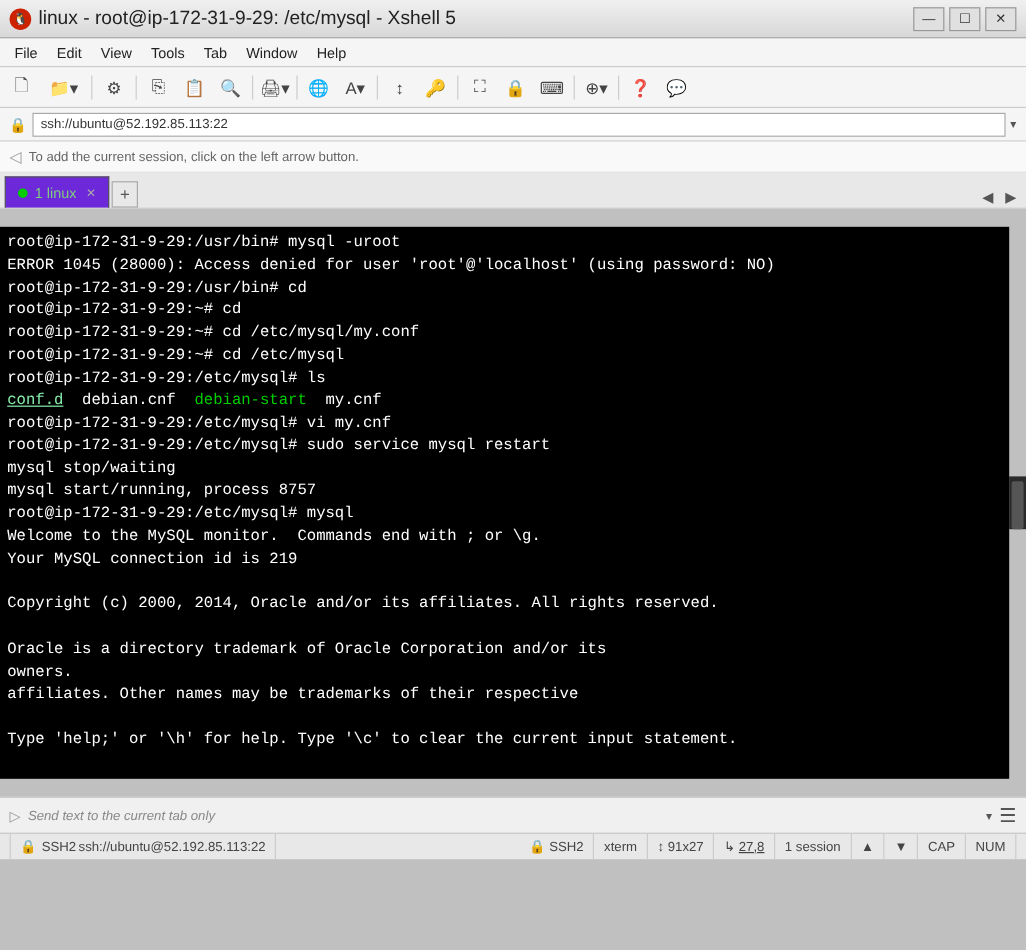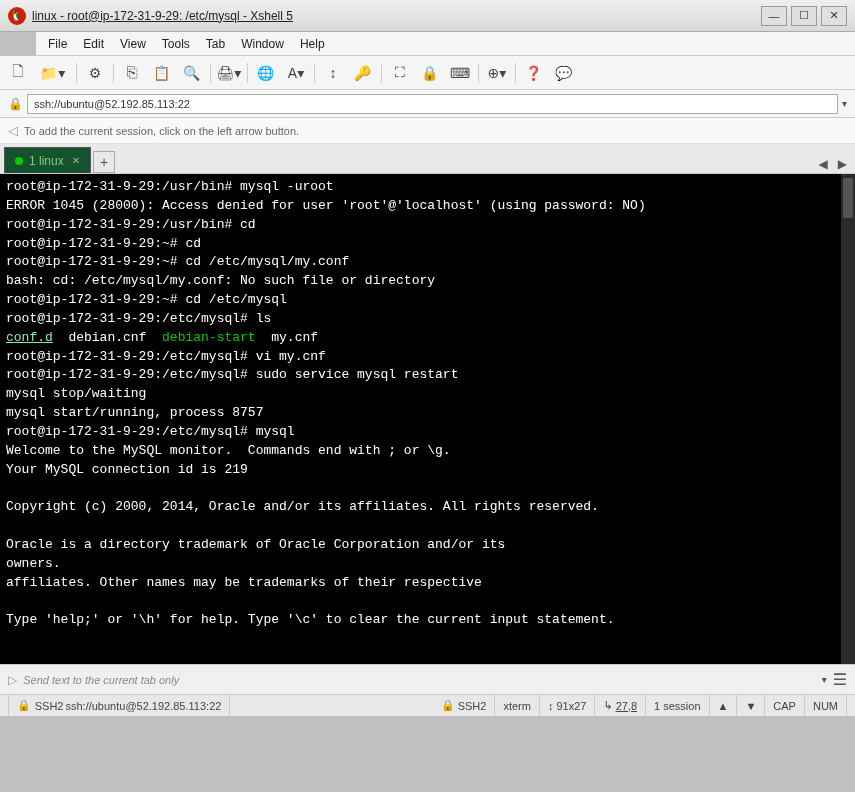--- a/index.html
+++ b/index.html
@@ -15,42 +15,41 @@
       border-bottom: 1px solid #aaa;
       user-select: none;
     }
     .title-bar-icon {
       width: 18px; height: 18px; margin-right: 6px;
       background: #cc2200; border-radius: 50%;
       display: flex; align-items: center; justify-content: center;
       font-size: 10px; color: white; font-weight: bold;
     }
     .title-bar-text {
-      flex: 1; font-size: 12px; color: #222; text-decoration: underline;
+      flex: 1; font-size: 16px; color: #222;
     }
     .title-bar-buttons {
       display: flex; gap: 4px;
     }
     .title-btn {
       width: 26px; height: 20px; background: #e0e0e0;
       border: 1px solid #999; cursor: pointer;
       display: flex; align-items: center; justify-content: center;
       font-size: 11px; color: #333;
     }
     .title-btn.close { background: #e0e0e0; }
 
     
     .menu-bar {
       background: #f5f5f5;
       height: 24px;
       display: flex;
       align-items: center;
       padding: 0 4px;
       border-bottom: 1px solid #ccc;
-      margin-left: 36px;
     }
     .menu-item {
       padding: 2px 8px;
       font-size: 12px;
       color: #222;
       cursor: pointer;
     }
 
     
     .toolbar {
@@ -108,21 +107,21 @@
       background: #e8e8e8;
       height: 30px;
       display: flex;
       align-items: flex-end;
       padding: 0 4px;
       border-bottom: 1px solid #ccc;
       position: relative;
     }
     .tab {
       display: flex; align-items: center;
-      background: #14532d;
+      background: #6d28d9;
       border: 1px solid #555;
       border-bottom: none;
       padding: 4px 10px;
       height: 26px;
       color: #7fcd7f;
       font-size: 12px;
       cursor: pointer;
       gap: 6px;
       margin-right: 2px;
     }
@@ -148,20 +147,21 @@
     .t-green { color: #00cc00; }
     .t-white { color: #ffffff; }
     .t-cyan { color: #86efac; text-decoration: underline; }
     @keyframes blink { 0%,100%{opacity:1} 50%{opacity:0} }
 
     
     .terminal-wrapper {
       display: flex;
       flex: 1;
       overflow: hidden;
+      align-items: center;
     }
     .scrollbar-track {
       width: 14px;
       background: #2a2a2a;
       display: flex;
       flex-direction: column;
       align-items: center;
     }
     .scrollbar-thumb {
       width: 10px; height: 40px;
@@ -283,21 +283,20 @@
 </div>
 
 <div class="terminal-wrapper" style="height: 490px;">
   <div class="terminal" style="flex:1; overflow:hidden;">
 
     <div class="terminal-line"><span class="t-white">root@ip-172-31-9-29:/usr/bin# mysql -uroot</span></div>
     <div class="terminal-line"><span class="t-white">ERROR 1045 (28000): Access denied for user 'root'@'localhost' (using password: NO)</span></div>
     <div class="terminal-line"><span class="t-white">root@ip-172-31-9-29:/usr/bin# cd</span></div>
     <div class="terminal-line"><span class="t-white">root@ip-172-31-9-29:~# cd</span></div>
     <div class="terminal-line"><span class="t-white">root@ip-172-31-9-29:~# cd /etc/mysql/my.conf</span></div>
-    <div class="terminal-line"><span class="t-white">bash: cd: /etc/mysql/my.conf: No such file or directory</span></div>
     <div class="terminal-line"><span class="t-white">root@ip-172-31-9-29:~# cd /etc/mysql</span></div>
     <div class="terminal-line"><span class="t-white">root@ip-172-31-9-29:/etc/mysql# ls</span></div>
     <div class="terminal-line"><span class="t-cyan">conf.d</span><span class="t-white">  debian.cnf  </span><span class="t-green">debian-start</span><span class="t-white">  my.cnf</span></div>
     <div class="terminal-line"><span class="t-white">root@ip-172-31-9-29:/etc/mysql# vi my.cnf</span></div>
     <div class="terminal-line"><span class="t-white">root@ip-172-31-9-29:/etc/mysql# sudo service mysql restart</span></div>
     <div class="terminal-line"><span class="t-white">mysql stop/waiting</span></div>
     <div class="terminal-line"><span class="t-white">mysql start/running, process 8757</span></div>
     <div class="terminal-line"><span class="t-white">root@ip-172-31-9-29:/etc/mysql# mysql</span></div>
     <div class="terminal-line"><span class="t-white">Welcome to the MySQL monitor.  Commands end with ; or \g.</span></div>
     <div class="terminal-line"><span class="t-white">Your MySQL connection id is 219</span></div>

